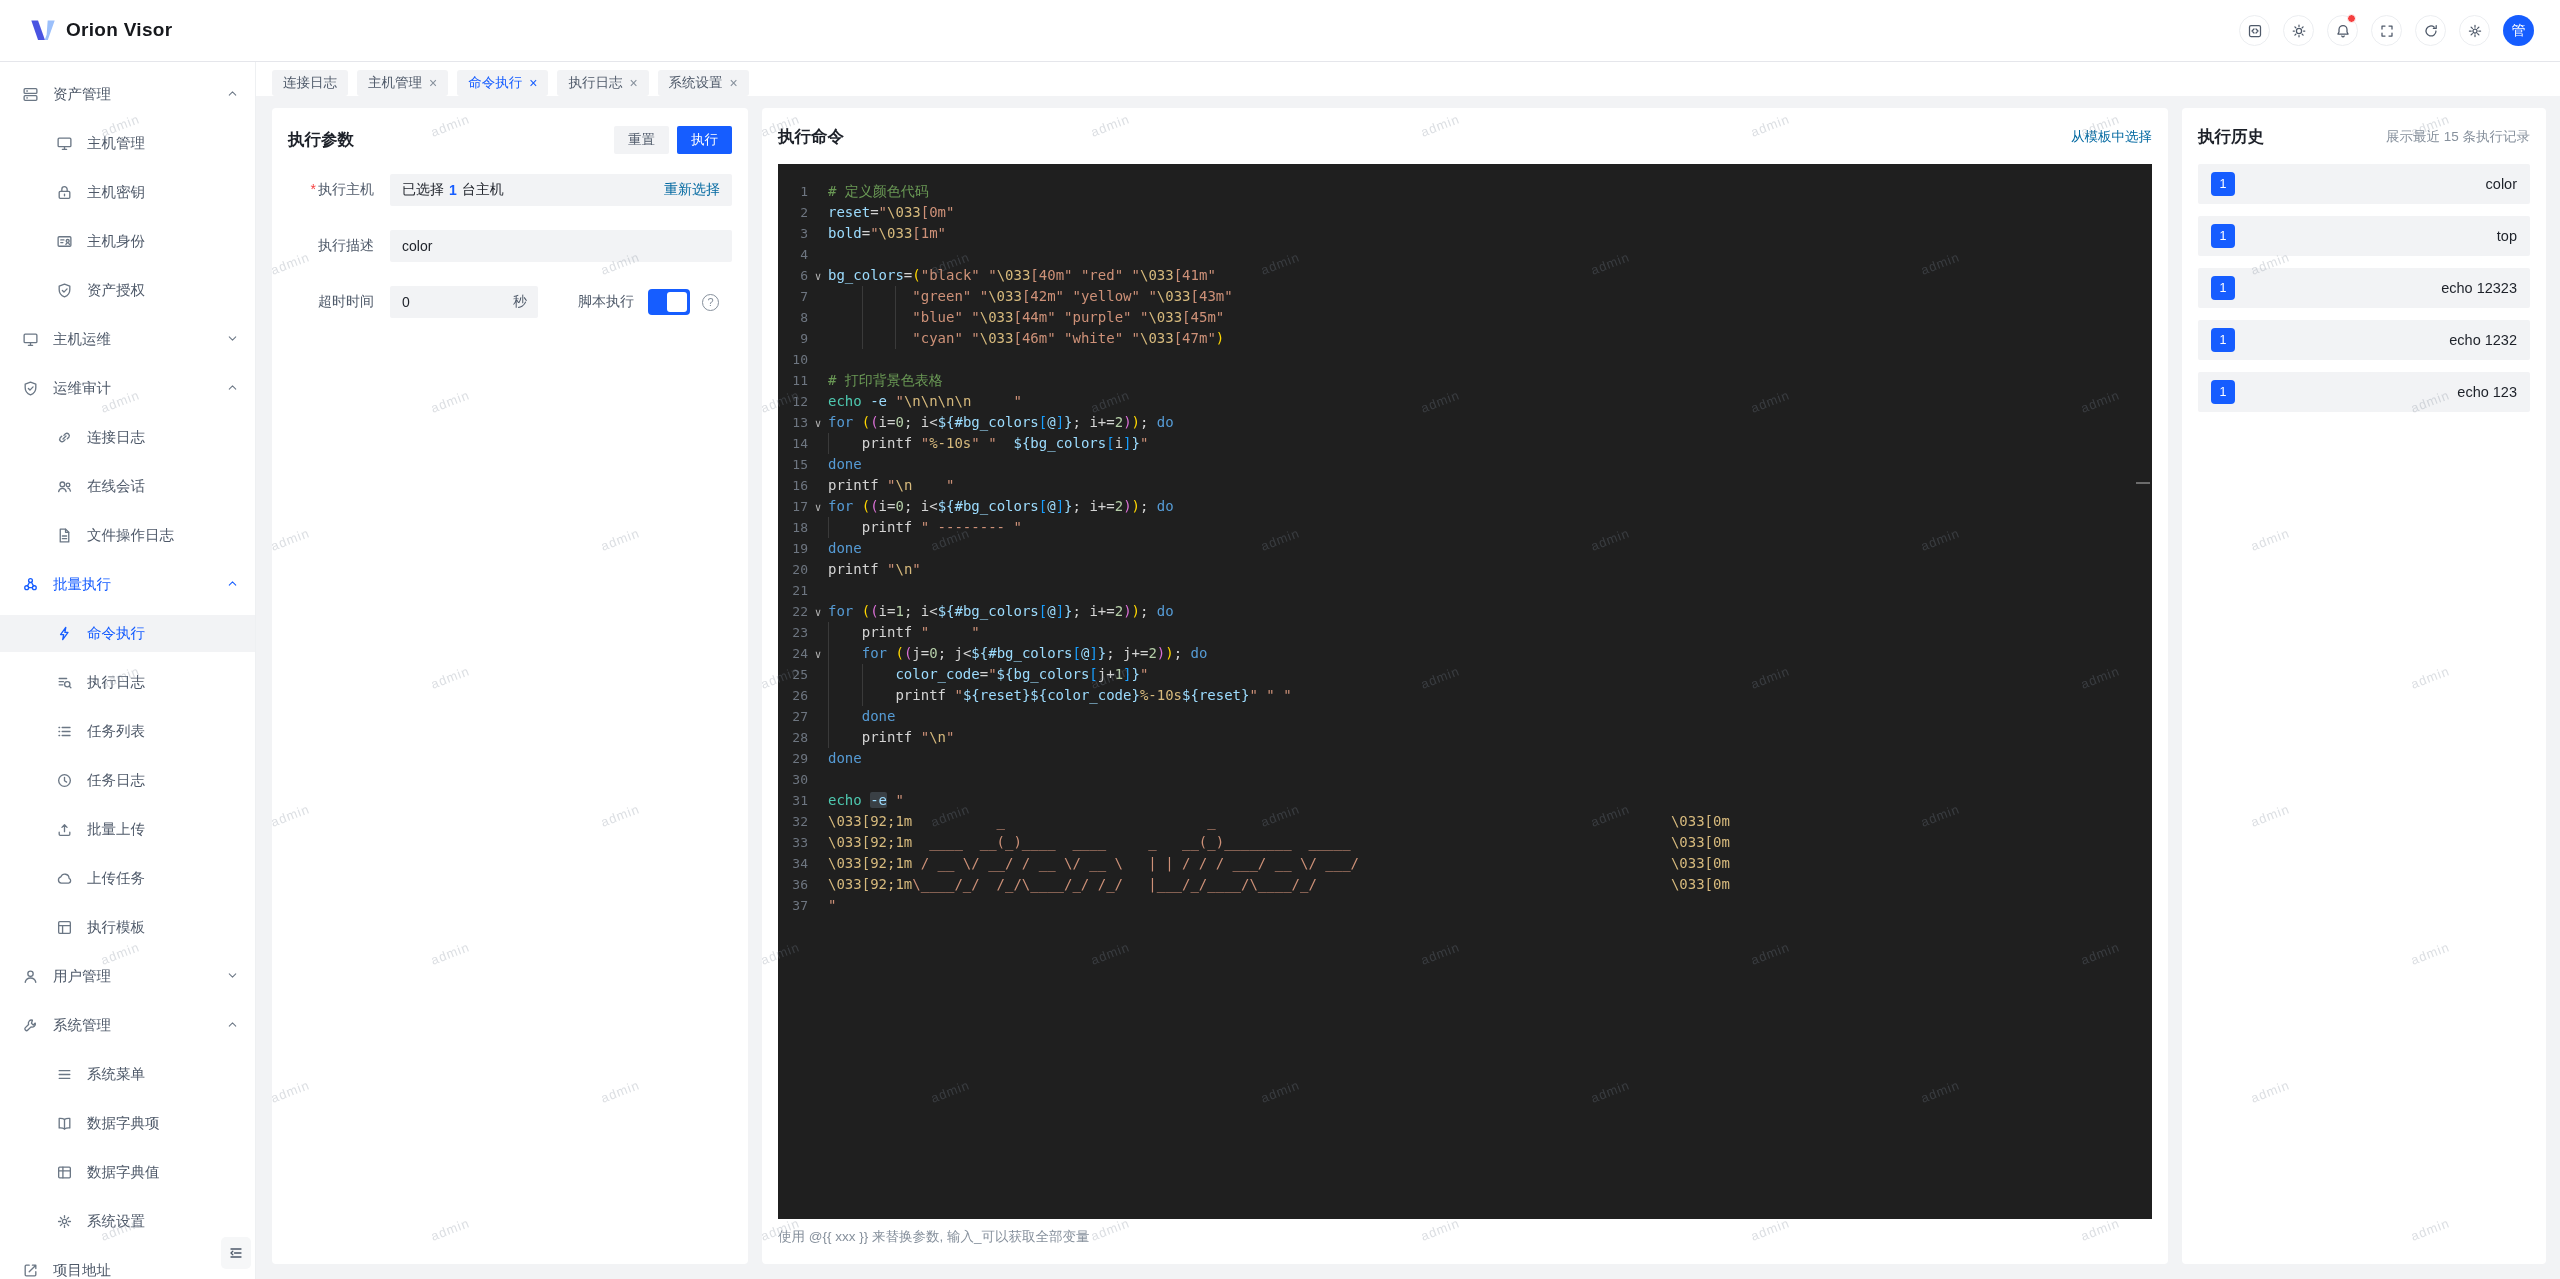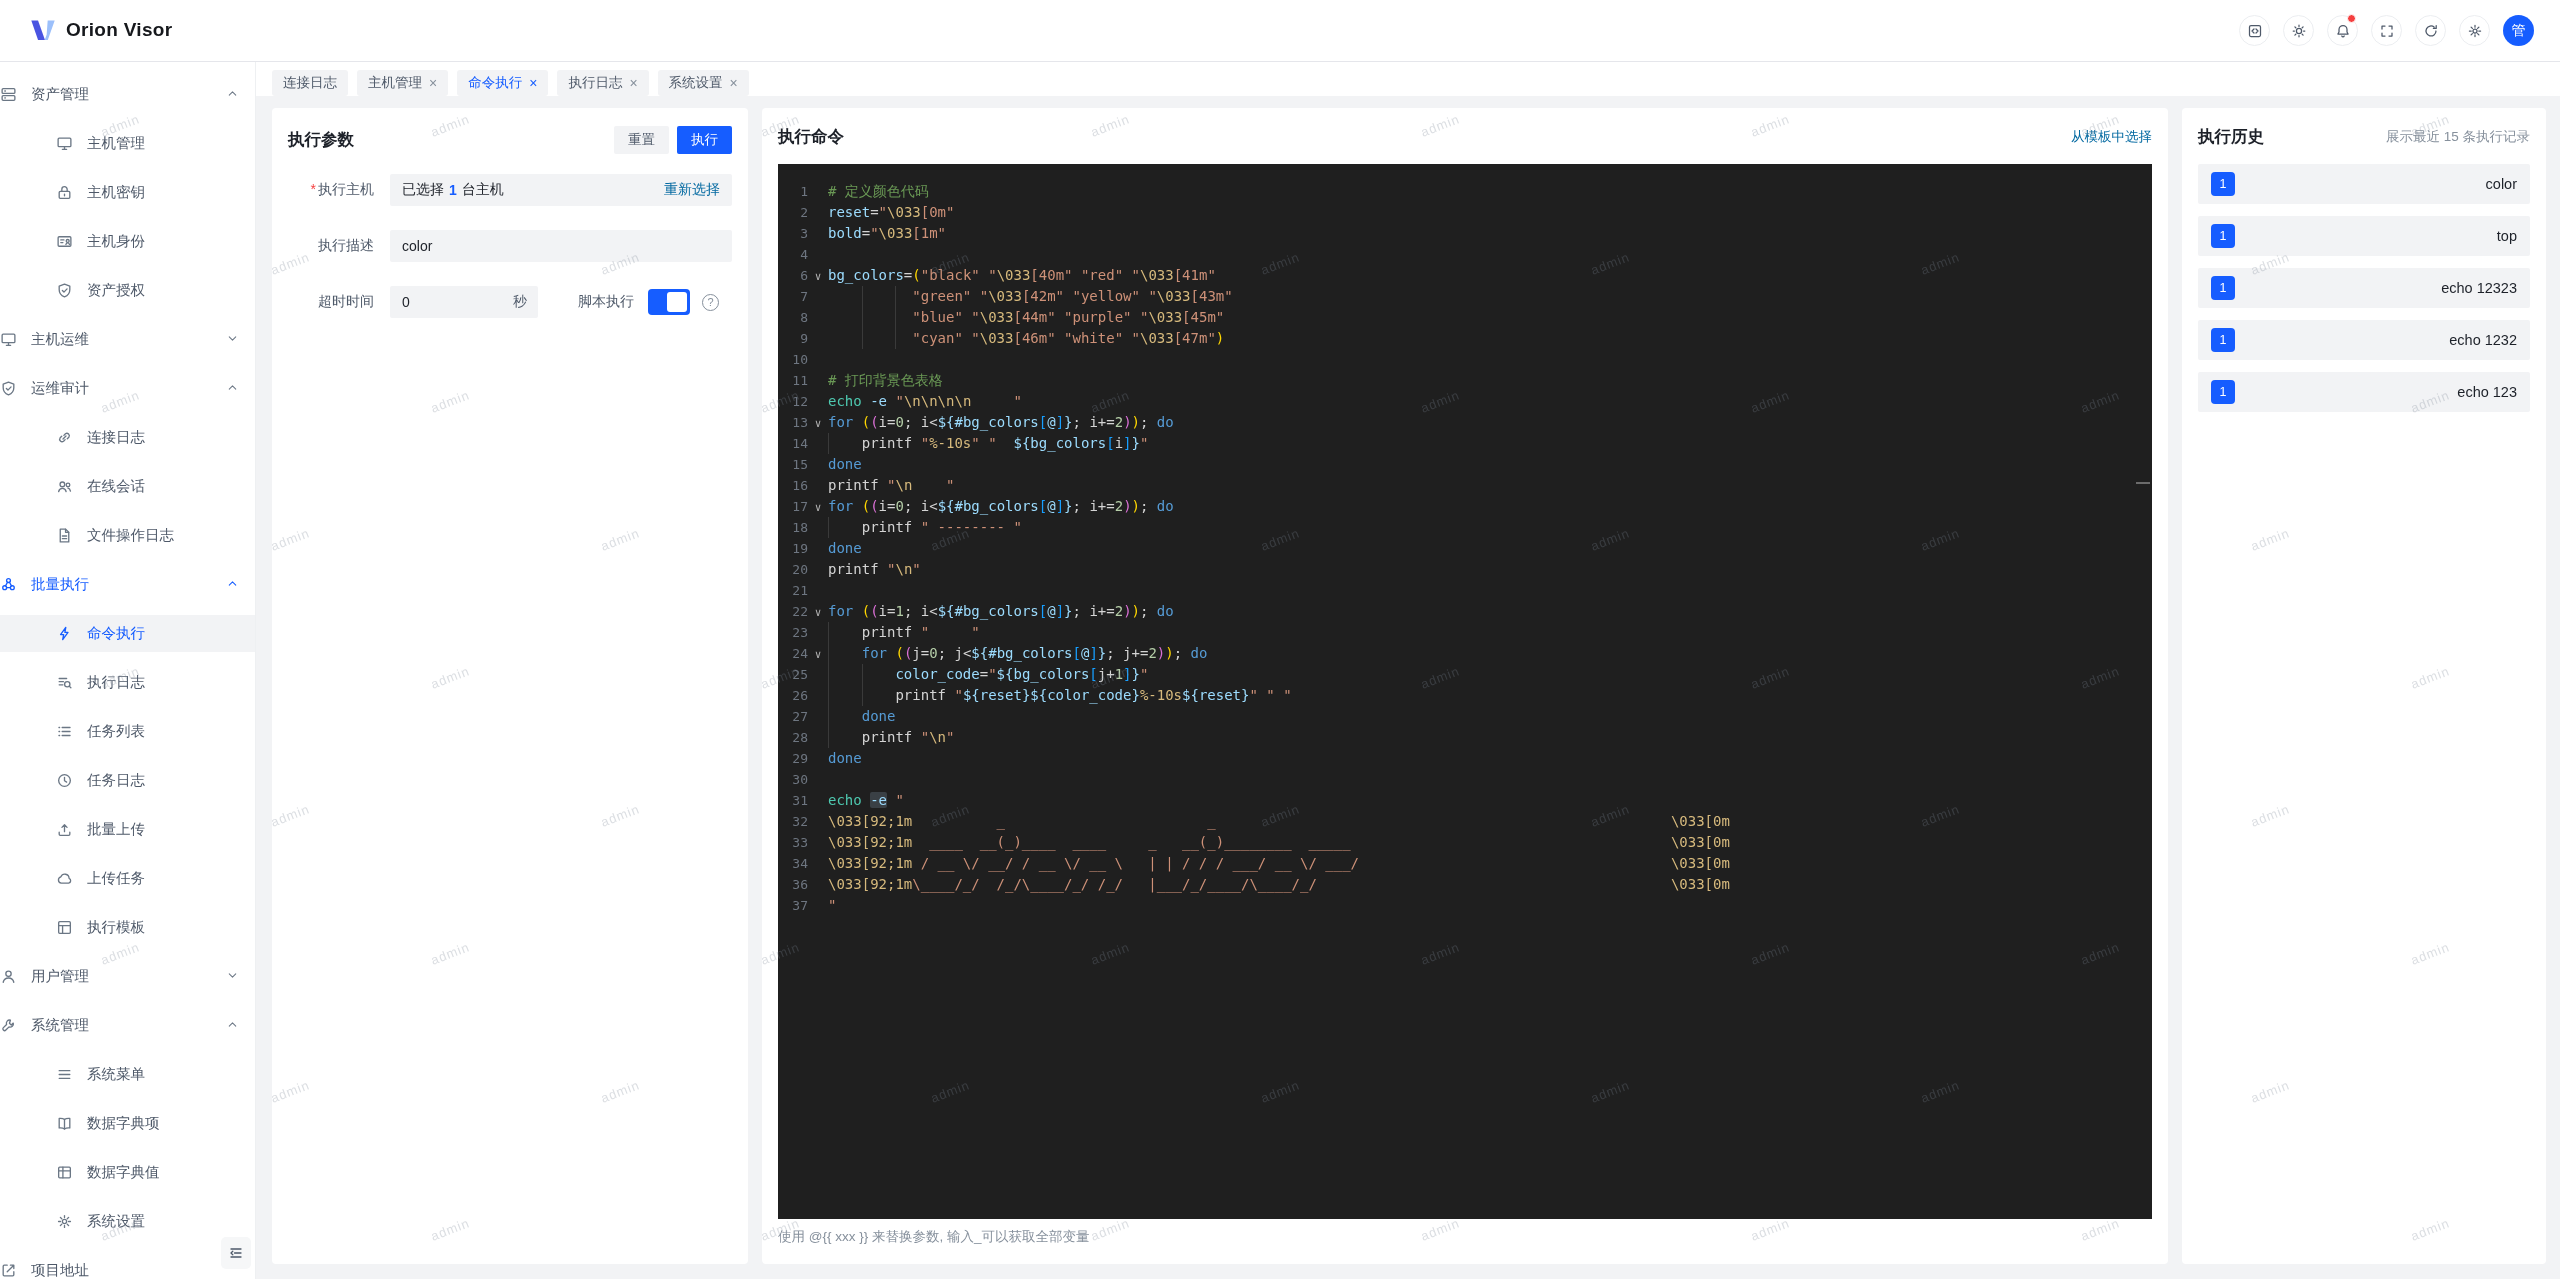--- a/index.html
+++ b/index.html
@@ -12,21 +12,21 @@
   .logo-text { font-size:19px; font-weight:bold; color:#16181c; letter-spacing:.3px; }
   .hdr-actions { margin-left:auto; display:flex; align-items:center; gap:13px; }
   .icon-btn { width:31px; height:31px; border-radius:50%; border:1px solid #eceef1; background:#fff; display:flex; align-items:center; justify-content:center; color:#4e5969; position:relative; cursor:pointer; }
   .icon-btn svg { width:16px; height:16px; }
   .badge-dot { position:absolute; top:-2px; right:1px; width:9px; height:9px; border-radius:50%; background:#f53f3f; border:1.5px solid #fff; }
   .avatar { width:31px; height:31px; border-radius:50%; background:#165dff; color:#fff; font-size:14px; display:flex; align-items:center; justify-content:center; }
 
   
   .app-body { display:flex; height:1217px; }
   aside.sidebar { width:256px; background:#fff; border-right:1px solid #eef0f2; padding-top:14px; position:relative; flex:none; }
-  .s-item { height:37px; display:flex; align-items:center; gap:14px; margin-bottom:12px; font-size:14.5px; color:#4e5969; cursor:pointer; position:relative; }
+  .s-item { height:37px; display:flex; align-items:center; gap:14px; padding-left:22px; margin-bottom:12px; font-size:14.5px; color:#4e5969; cursor:pointer; position:relative; }
   .s-item.lv1 { padding-left:56px; }
   .s-item svg { width:17px; height:17px; color:#6b7785; flex:none; }
   .s-item .chev { position:absolute; right:16px; color:#86909c; }
   .s-item .chev svg { width:13px; height:13px; }
   .s-item.sel-group, .s-item.sel-group svg, .s-item.sel-group .chev { color:#165dff; }
   .s-item.active { background:#f2f3f5; color:#165dff; }
   .s-item.active svg { color:#165dff; }
   .collapse-btn { position:absolute; bottom:10px; right:4px; width:30px; height:32px; border:none; border-radius:5px; background:#f6f7f8; color:#4e5969; display:flex; align-items:center; justify-content:center; cursor:pointer; }
   .collapse-btn svg { width:16px; height:16px; }
 

